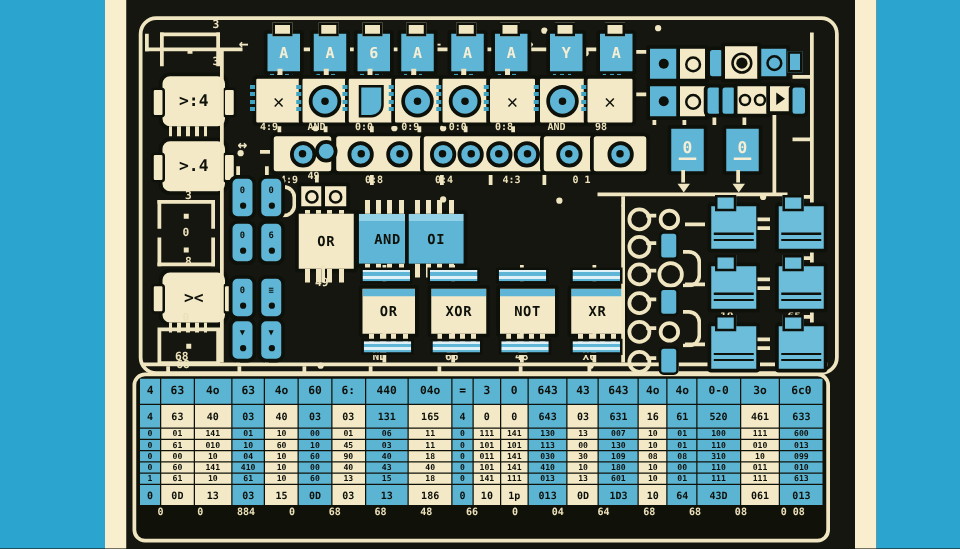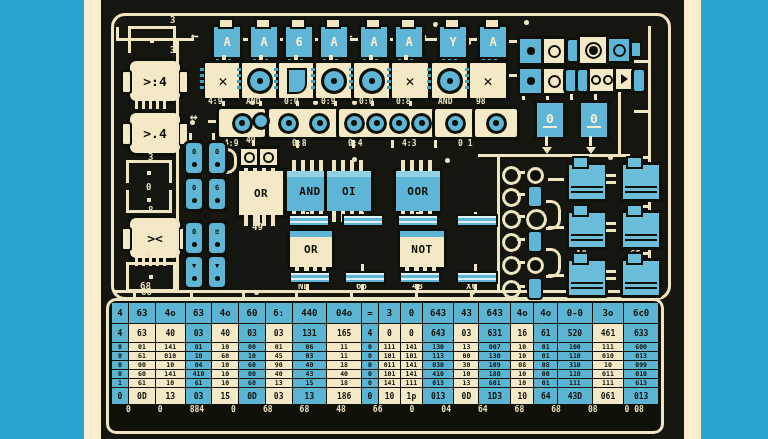--- a/index.html
+++ b/index.html
@@ -155,32 +155,35 @@
   <div class="chip blue" style="left:284px;top:168px;width:46px;height:40px">
     <span class="pins t"></span>
     <span class="clabel">AND</span>
     <span class="pins bt"></span>
   </div>
   <div class="chip blue" style="left:324px;top:168px;width:44px;height:40px">
     <span class="pins t"></span>
     <span class="clabel">OI</span>
     <span class="pins bt"></span>
   </div>
-  <div class="chip blue" style="left:393px;top:168px;width:44px;height:40px">
-    <span class="pins t"></span>
-    <span class="clabel">OOR</span>
-    <span class="pins bt"></span>
-  </div>
 
   <div class="chip stripe" style="left:287px;top:228px;width:42px;height:36px">
     <span class="clabel">OR</span>
     <span class="pins bt"></span>
   </div>
+  <div class="chip stripe" style="left:342px;top:228px;width:44px;height:36px">
+    <span class="clabel">XOR</span>
+    <span class="pins bt"></span>
+  </div>
   <div class="chip stripe" style="left:397px;top:228px;width:44px;height:36px">
     <span class="clabel">NOT</span>
+    <span class="pins bt"></span>
+  </div>
+  <div class="chip stripe" style="left:454px;top:228px;width:42px;height:36px">
+    <span class="clabel">XR</span>
     <span class="pins bt"></span>
   </div>
   <div class="sublabel" style="left:298px;top:281px">ND</div>
   <div class="sublabel" style="left:356px;top:281px">66</div>
   <div class="sublabel" style="left:412px;top:281px">48</div>
   <div class="sublabel" style="left:466px;top:281px">X6</div>
   <div class="sublabel" style="left:140px;top:281px">68</div>
 
   <span class="rlabel" style="left:576px;top:249px">10</span>
   <span class="rlabel" style="left:630px;top:249px">65</span>

